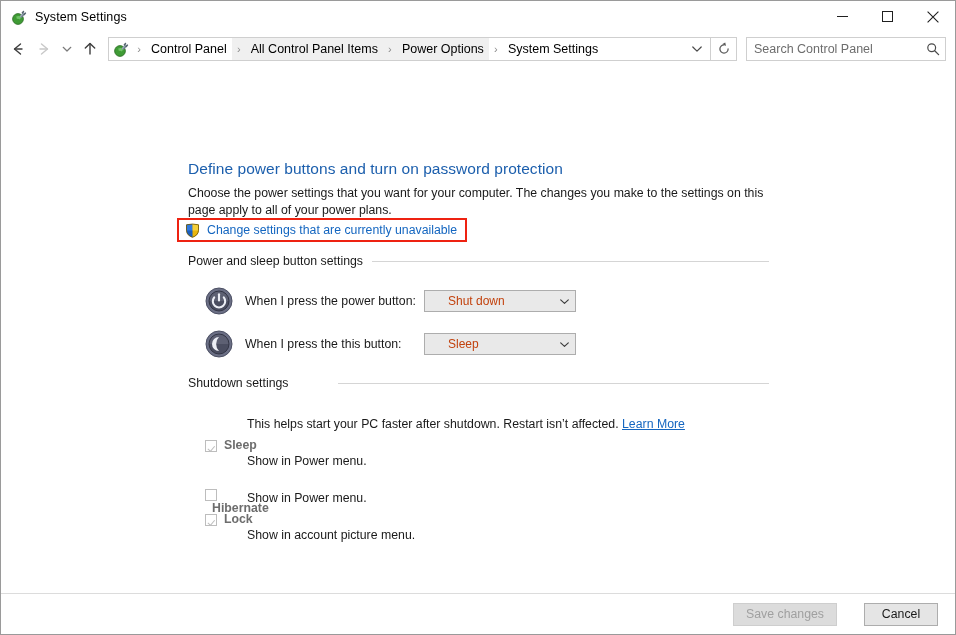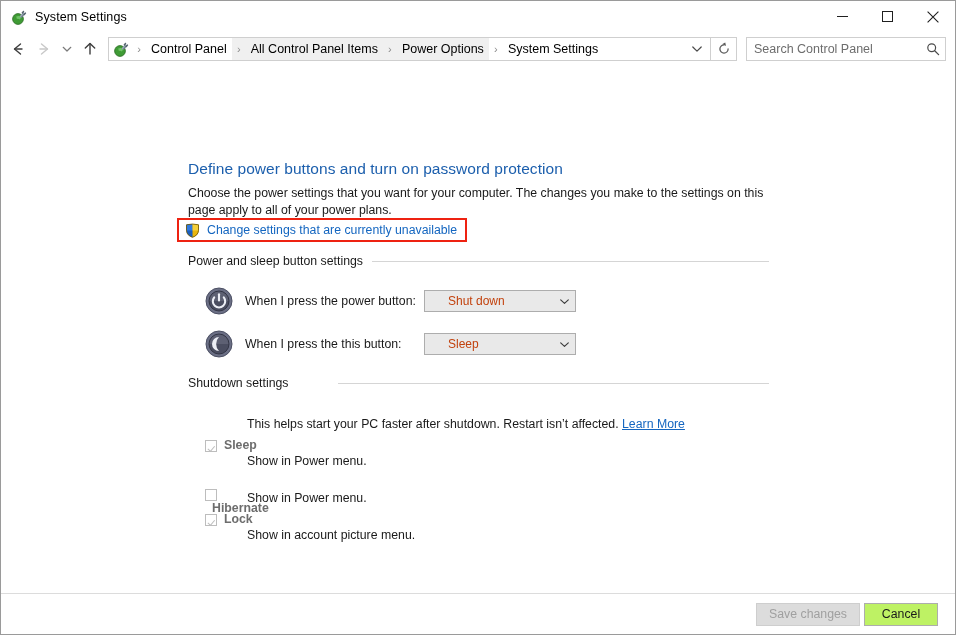--- a/index.html
+++ b/index.html
@@ -326,21 +326,21 @@
   
   #footer {
     height: 41px;
     min-height: 41px;
     border-top: 1px solid #dcdcdc;
     background: #ffffff;
     display: flex;
     align-items: center;
     justify-content: flex-end;
     padding-right: 17px;
-    gap: 4px;
+    gap: 27px;
   }
   .btn {
     height: 23px;
     min-width: 74px;
     padding: 0 12px;
     font-family: "Liberation Sans", sans-serif;
     font-size: 12.3px;
     border: 1px solid #adadad;
     background: #e1e1e1;
     color: #1a1a1a;
@@ -348,21 +348,21 @@
     display: flex;
     align-items: center;
     justify-content: center;
     white-space: nowrap;
   }
   .btn.disabled {
     color: #a0a0a0;
     background: #dcdcdc;
     border-color: #cecece;
   }
-  .btn.secondary { background: #bef264; }
+  .btn.secondary { background: #e5e5e5; }
 </style>
 </head>
 <body>
 
 <div id="window">
 
   <div id="titlebar">
     <div id="title-icon">
       <svg width="16" height="16" viewBox="0 0 16 16">
         <circle cx="7" cy="10" r="5.4" fill="#3f9b35"></circle>

